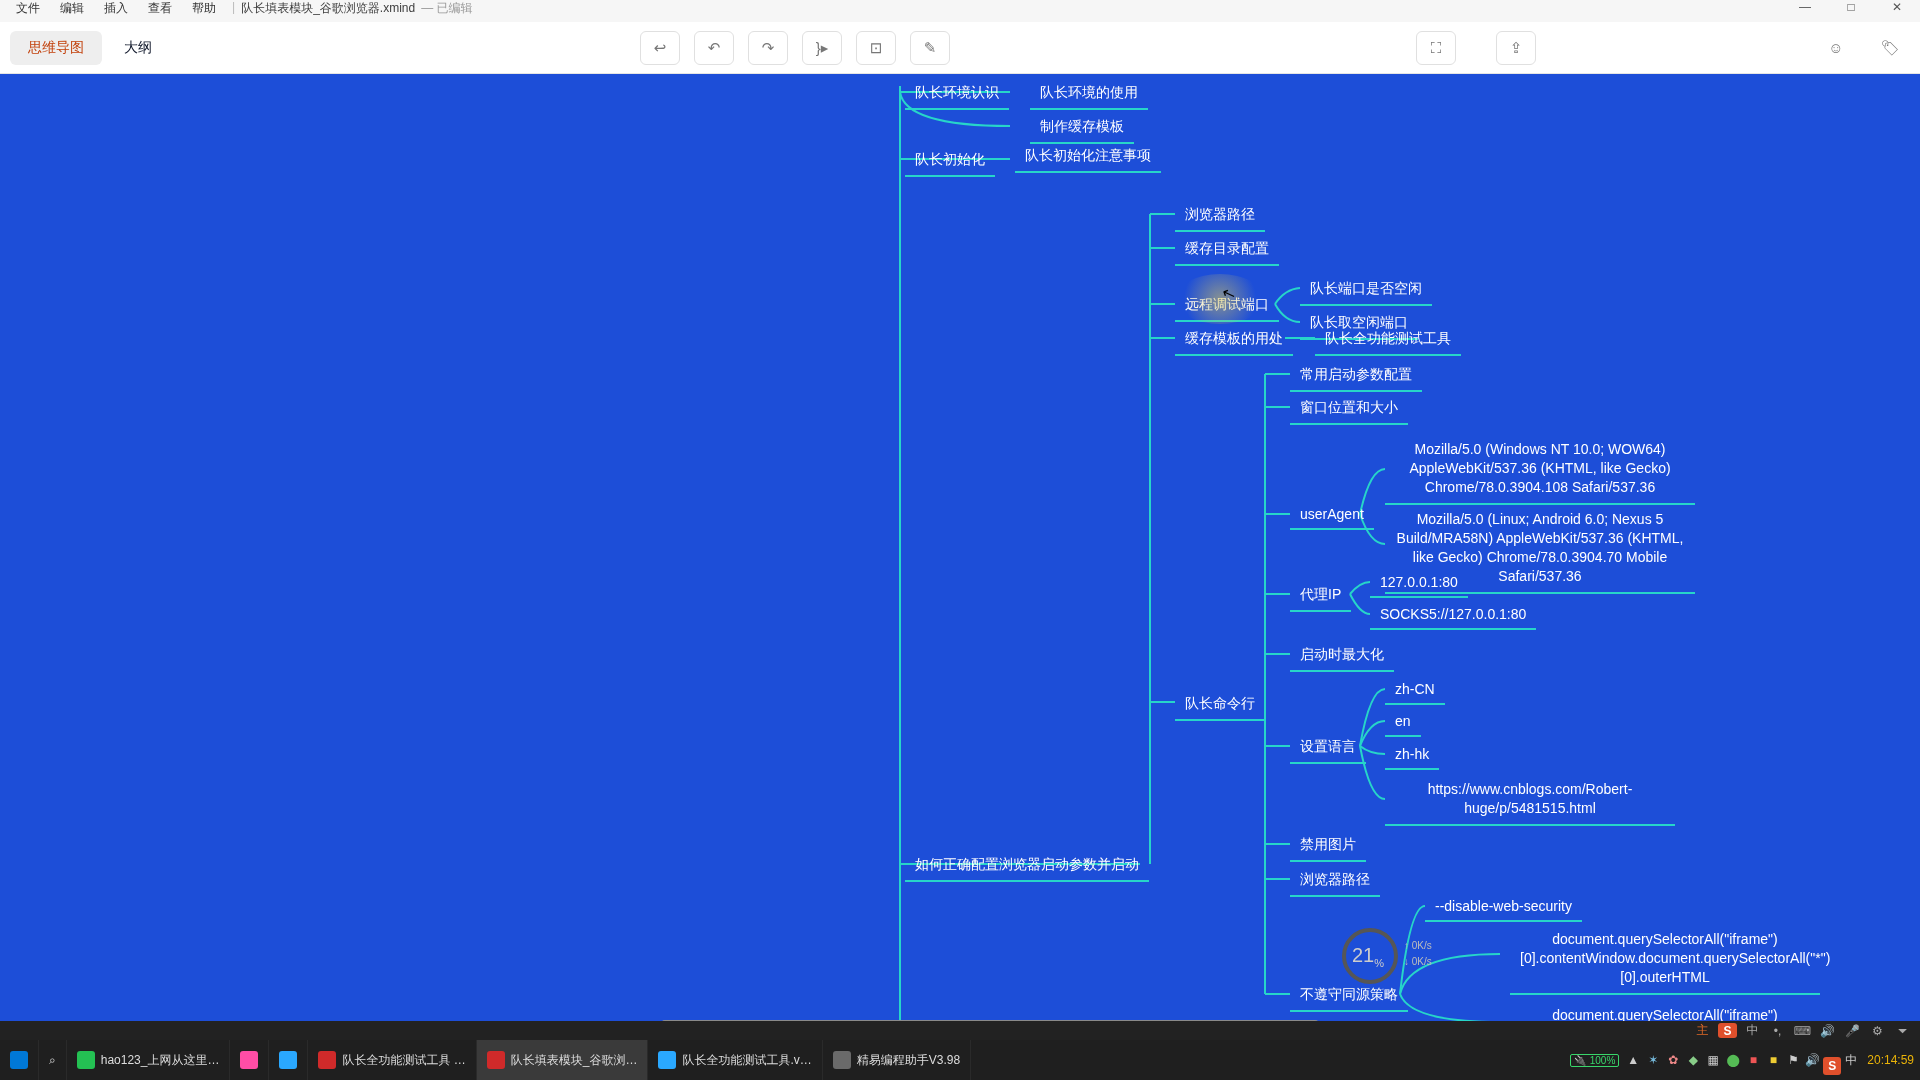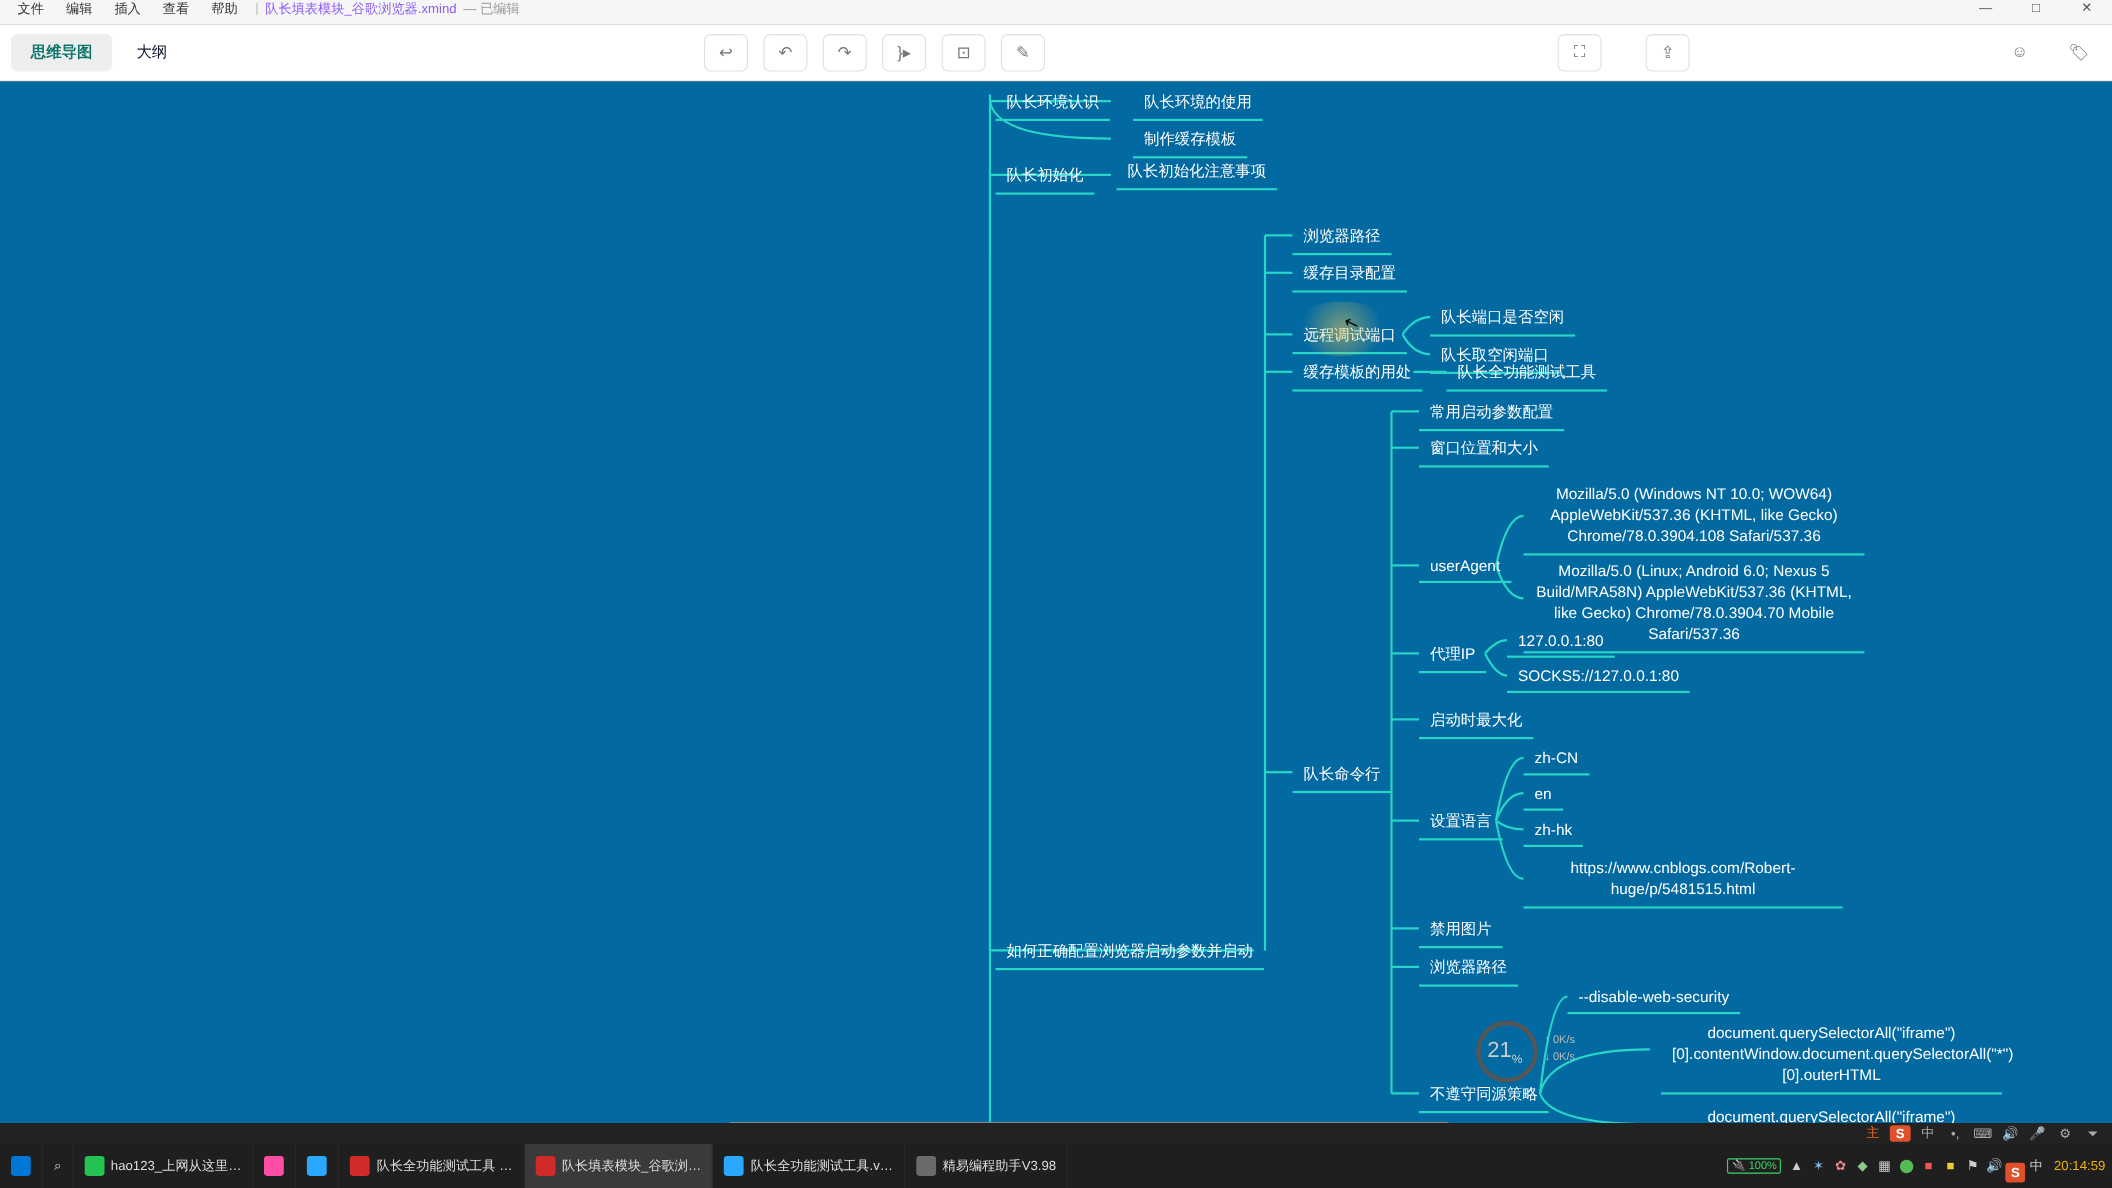--- a/index.html
+++ b/index.html
@@ -1,30 +1,30 @@
 <!DOCTYPE html>
 <html><head>
 <meta charset="utf-8">
 <style>
 *{box-sizing:border-box;margin:0;padding:0;font-family:"Microsoft YaHei",Arial,sans-serif}
 html,body{width:1920px;height:1080px;overflow:hidden;background:#333}
 #titlebar{height:22px;background:#f6f6f6;display:flex;align-items:flex-start;font-size:12px;color:#333;padding-left:6px}
 #titlebar .menu{padding:0 10px;cursor:default}
 #titlebar .sep{color:#bbb;margin:0 6px}
-#titlebar .fname{color:#8b5cf6}
+#titlebar .fname{color:#404040}
 #titlebar .status{color:#999;margin-left:6px}
 #titlebar .winbtns{margin-left:auto;display:flex}
 #titlebar .winbtn{width:46px;text-align:center;color:#555;font-size:12px}
 #tabbar{height:52px;background:#fff;border-bottom:1px solid #e5e5e5;display:flex;align-items:center;padding:0 10px}
 .tab{font-size:14px;padding:8px 18px;border-radius:6px;color:#0f172a;margin-right:4px}
-.tab.active{background:#eee;font-weight:700;color:#0f766e}
+.tab.active{background:#eee;font-weight:400;color:#c2410c}
 .toolgrp{display:flex;align-items:center;gap:14px}
 .toolgrp.center{margin-left:auto;margin-right:auto}
 .ticon{width:40px;height:34px;border:1px solid #e0e0e0;border-radius:6px;display:flex;align-items:center;justify-content:center;color:#777;font-size:15px}
-#canvas{position:relative;width:1920px;height:960px;background:#0369a1;overflow:hidden}
+#canvas{position:relative;width:1920px;height:960px;background:#1d4ed8;overflow:hidden}
 .node{position:absolute;color:#fff;font-size:14px;white-space:nowrap;padding:4px 10px}
 .uline{position:absolute;left:0;right:0;bottom:-4px;height:2px;background:#27d5c9}
 .wrap{white-space:normal;text-align:center;line-height:1.35}
 svg.edges{position:absolute;left:0;top:0;width:1920px;height:960px;pointer-events:none}
 svg.edges path{stroke:#27d5c9;fill:none;stroke-width:2}
 .cursor{position:absolute;width:90px;height:50px;border-radius:50%;background:radial-gradient(circle,rgba(220,200,90,.55),rgba(220,200,90,0) 70%);pointer-events:none}
 .ptr{position:absolute;font-size:16px;color:#000;transform:rotate(-20deg)}
 .hscroll{position:absolute;left:660px;bottom:4px;width:660px;height:10px;background:#8a8a8a;border-radius:5px}
 #netwidget{position:absolute;right:488px;bottom:48px;width:90px;height:60px;color:#bcbcbc;font-size:10px}
 #netwidget .ring{position:absolute;left:0;top:2px;width:56px;height:56px;border:4px solid #565656;border-radius:50%}

